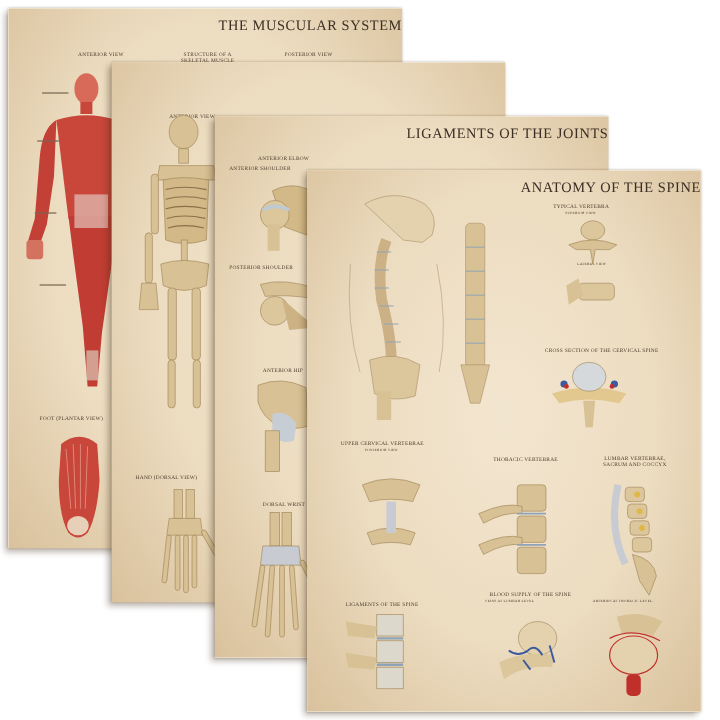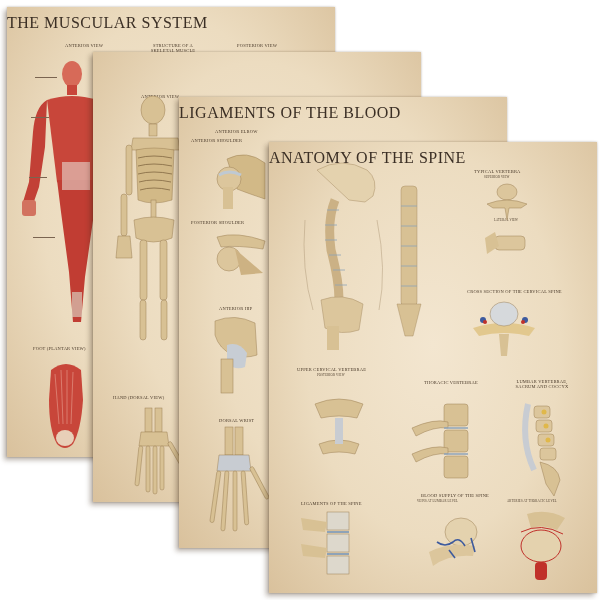--- a/index.html
+++ b/index.html
@@ -8,34 +8,34 @@
 
   .poster {
     position: absolute;
     width: 328px;
     background: radial-gradient(ellipse at 50% 45%, #f3e6d0 0%, #ecdcc0 55%, #d9c19c 100%);
     box-shadow: -3px 3px 5px rgba(60,40,20,0.35), 0 0 2px rgba(60,40,20,0.3);
     overflow: hidden;
   }
   .poster-title {
     position: absolute; left: 0; right: 0; top: 7px;
-    text-align: left; font-size: 16px; letter-spacing: 0.5px;
+    text-align: right; font-size: 12px; letter-spacing: 0.5px;
     color: #3b2f25; white-space: nowrap;
   }
   .sub {
     position: absolute; font-size: 4.5px; letter-spacing: 0.2px;
     color: #4a3a2a; text-transform: uppercase; white-space: nowrap; text-align: center;
     line-height: 1.1;
   }
   .leader { position: absolute; height: 0.4px; background: #7a6450; }
 
   #poster-muscular { left: 7px; top: 7px; height: 450px; z-index: 1; }
   #poster-skeletal { left: 93px; top: 52px; height: 450px; z-index: 2; }
   #poster-ligaments { left: 179px; top: 97px; height: 451px; z-index: 3; }
-  #poster-spine { left: 269px; top: 142px; height: 451px; z-index: 4; text-decoration: underline; }
+  #poster-spine { left: 256px; top: 142px; height: 451px; z-index: 4; text-decoration: underline; }
 
   svg { position: absolute; overflow: visible; }
 </style>
 </head>
 <body>
 
 <div class="poster" id="poster-muscular">
   <div class="poster-title">THE MUSCULAR SYSTEM</div>
   <div class="sub" style="left:58px;top:37px;">ANTERIOR VIEW</div>
   <div class="sub" style="left:136px;top:37px;width:60px;white-space:normal;">STRUCTURE OF A SKELETAL MUSCLE</div>
@@ -107,21 +107,21 @@
       <rect x="12" y="38" width="4" height="40" rx="2" transform="rotate(6 14 38)"></rect>
       <rect x="19" y="38" width="4" height="46" rx="2"></rect>
       <rect x="26" y="38" width="4" height="48" rx="2"></rect>
       <rect x="33" y="38" width="4" height="44" rx="2"></rect>
       <rect x="40" y="34" width="4" height="30" rx="2" transform="rotate(-30 42 34)"></rect>
     </g>
   </svg>
 </div>
 
 <div class="poster" id="poster-ligaments">
-  <div class="poster-title">LIGAMENTS OF THE BLOOD</div>
+  <div class="poster-title">LIGAMENTS OF THE JOINTS</div>
   <div class="sub" style="left:36px;top:33px;">ANTERIOR ELBOW</div>
   <div class="sub" style="left:12px;top:42px;">ANTERIOR SHOULDER</div>
   <div class="sub" style="left:12px;top:124px;">POSTERIOR SHOULDER</div>
   <div class="sub" style="left:40px;top:210px;">ANTERIOR HIP</div>
   <div class="sub" style="left:40px;top:322px;">DORSAL WRIST</div>
 
   <svg style="left:28px;top:52px;" width="60" height="60" viewBox="0 0 60 60">
     <path d="M20 10 Q40 0 58 14 L58 50 Q40 44 30 40 Z" fill="#d2b987" stroke="#9c8156" stroke-width="0.5"></path>
     <circle cx="22" cy="30" r="12" fill="#dcc69c" stroke="#9c8156" stroke-width="0.5"></circle>
     <rect x="16" y="38" width="10" height="22" fill="#d8c194"></rect>

